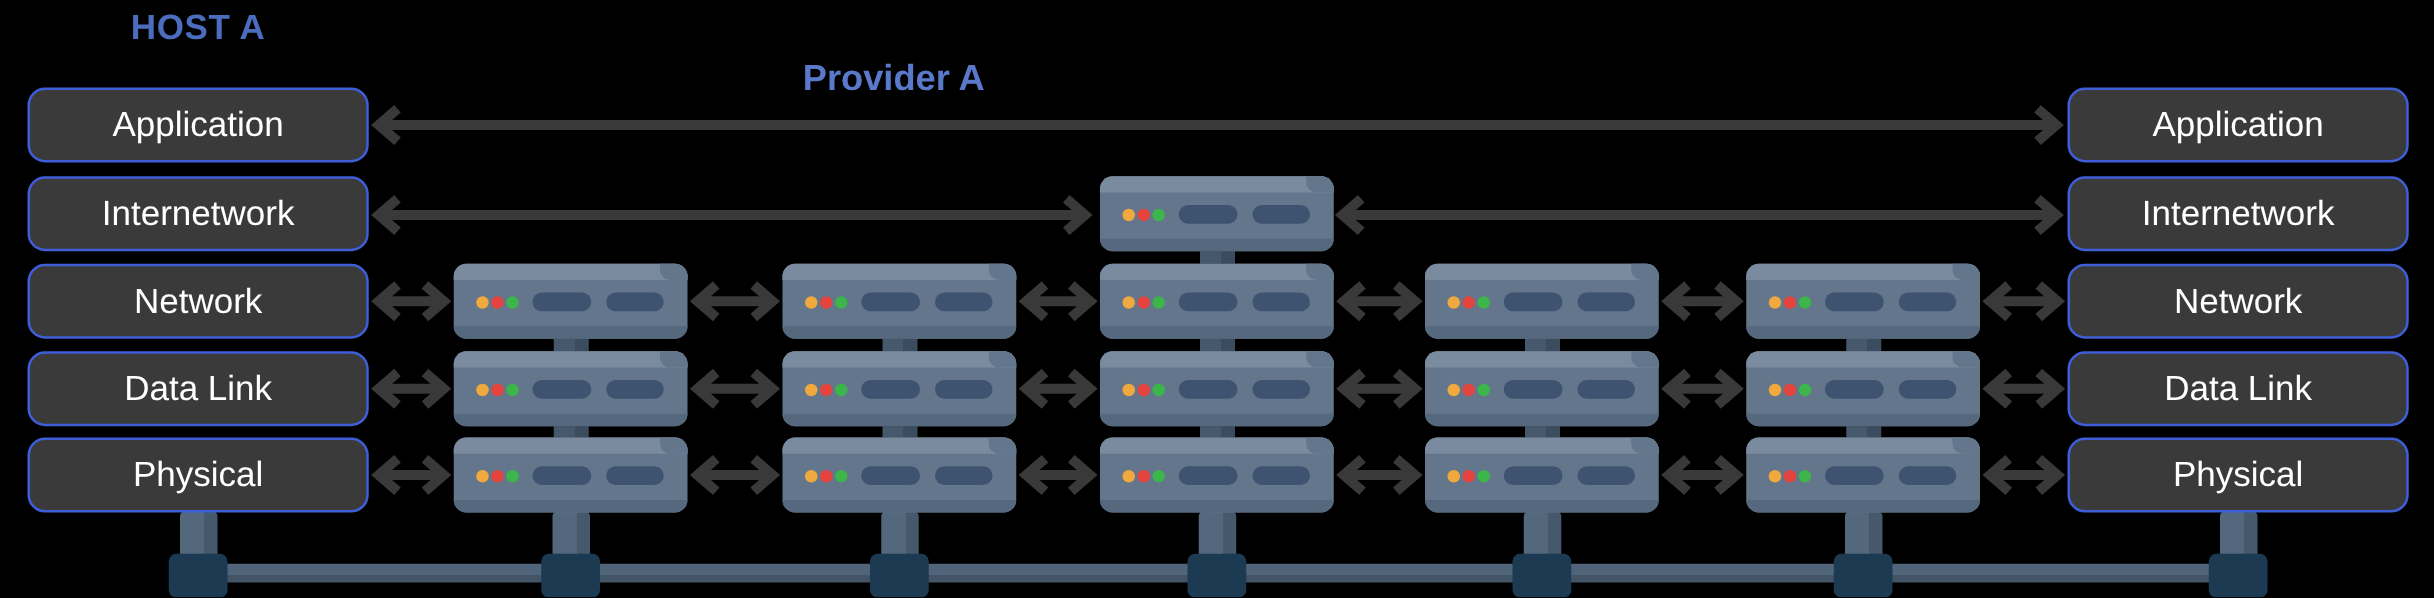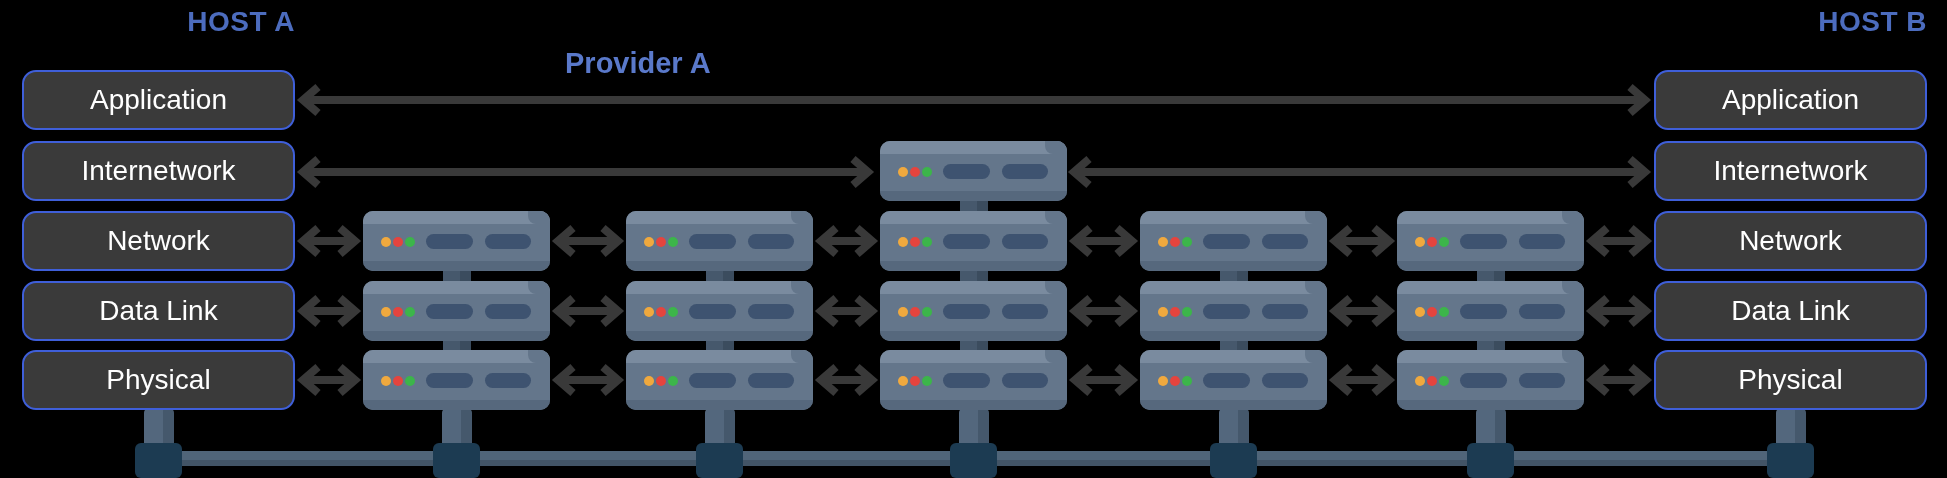--- a/index.html
+++ b/index.html
@@ -1,25 +1,25 @@
 <!DOCTYPE html>
 <html style="--host-label: #4c6cbe; --provider-label: #5a79ca; --box-fill: #3a3a3a; --box-border: #3f5fd9; --box-text: #ffffff; --arrow: #393939; --router-body: #64768b; --router-top: #7a8b9f; --router-bottom: #56687d; --router-slot: #3e5370; --led-orange: #f0a93e; --led-red: #e5443e; --led-green: #3cb54a; --neck-light: #46586c; --neck-dark: #3b4c5e; --stand-light: #53677d; --stand-dark: #45586c; --foot: #1c3b52; --bus-top: #506579; --bus-bottom: #425466;"><head>
 <meta charset="utf-8">
 <style>
   html,body{margin:0;padding:0;background:#000;}
   .canvas{
     position:relative;width:1947px;height:478px;background:#000;overflow:hidden;
     font-family:"Liberation Sans",sans-serif;
   }
   .host-title{
-    position:absolute;top:6px;width:273px;text-align:right;
+    position:absolute;top:6px;width:273px;text-align:center;
     font-size:28px;font-weight:bold;letter-spacing:.5px;color:var(--host-label);
   }
   .provider-label{
-    position:absolute;top:47px;width:300px;text-align:left;
+    position:absolute;top:47px;width:300px;text-align:center;
     font-size:29px;font-weight:600;color:var(--provider-label);
   }
   .layer-box{
     position:absolute;width:273px;height:60px;box-sizing:border-box;
     background:var(--box-fill);border:2px solid var(--box-border);border-radius:14px;
     color:var(--box-text);display:flex;align-items:center;justify-content:center;
     font-size:28px;z-index:4;
   }
   .router{
     position:absolute;width:187px;height:60px;background:var(--router-body);
@@ -37,21 +37,20 @@
   .bus{position:absolute;left:150px;top:451px;width:1650px;height:15px;border-radius:4px;
     background:linear-gradient(var(--bus-top) 0 60%,var(--bus-bottom) 60% 100%);z-index:1;}
   .arrow-layer{position:absolute;left:0;top:0;z-index:3;}
 </style>
 </head>
 <body>
 
 <div class="canvas" id="canvas">
 
   <div class="host-title" style="left:22px">HOST A</div>
-  <div class="host-title" style="left:1654px">HOST B</div>
   <div class="provider-label" style="left:565px">Provider A</div>
 
   <div class="layer-box" style="left:22px;top:70px">Application</div>
   <div class="layer-box" style="left:22px;top:141px">Internetwork</div>
   <div class="layer-box" style="left:22px;top:211px">Network</div>
   <div class="layer-box" style="left:22px;top:281px">Data Link</div>
   <div class="layer-box" style="left:22px;top:350px">Physical</div>
 
   <div class="layer-box" style="left:1654px;top:70px">Application</div>
   <div class="layer-box" style="left:1654px;top:141px">Internetwork</div>

